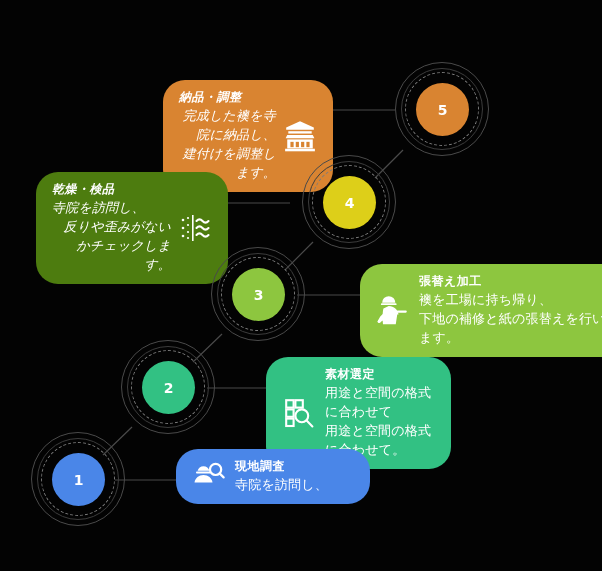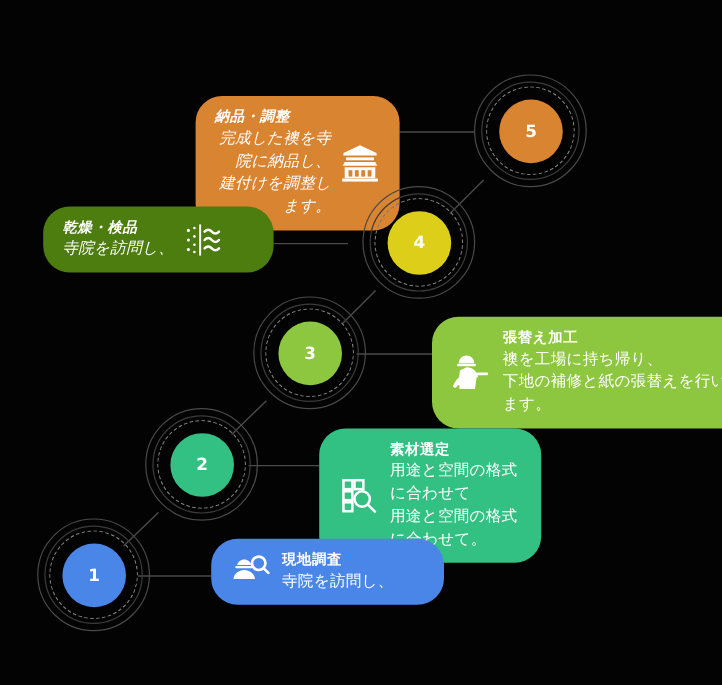--- a/index.html
+++ b/index.html
@@ -114,20 +114,21 @@
   <div class="marker" style="left:302px;top:155px;">
     <div class="ring-outer"></div>
     <div class="ring-mid"></div>
     <div class="ring-dash"></div>
     <div class="disc" style="background: rgb(221, 207, 25);">4</div>
   </div>
   <div class="card right-icon" style="left: 36px; top: 172px; width: 192px; background: #4d7c0f;">
     <div class="txt">
       <div class="c-title">乾燥・検品</div>
       <div class="c-body">寺院を訪問し、</div>
+      <div class="c-body">反りや歪みがないかチェックします。</div>
     </div>
     <div class="ico">
       <svg width="32" height="32" viewBox="0 0 32 32">
         <g fill="#fff">
           <circle cx="4" cy="8" r="1.3"></circle>
             <circle cx="4" cy="16" r="1.3"></circle>
             <circle cx="4" cy="24" r="1.3"></circle>
           <circle cx="9" cy="6" r="1.1"></circle>
             <circle cx="9" cy="13" r="1.1"></circle>
           <circle cx="9" cy="20" r="1.1"></circle>

